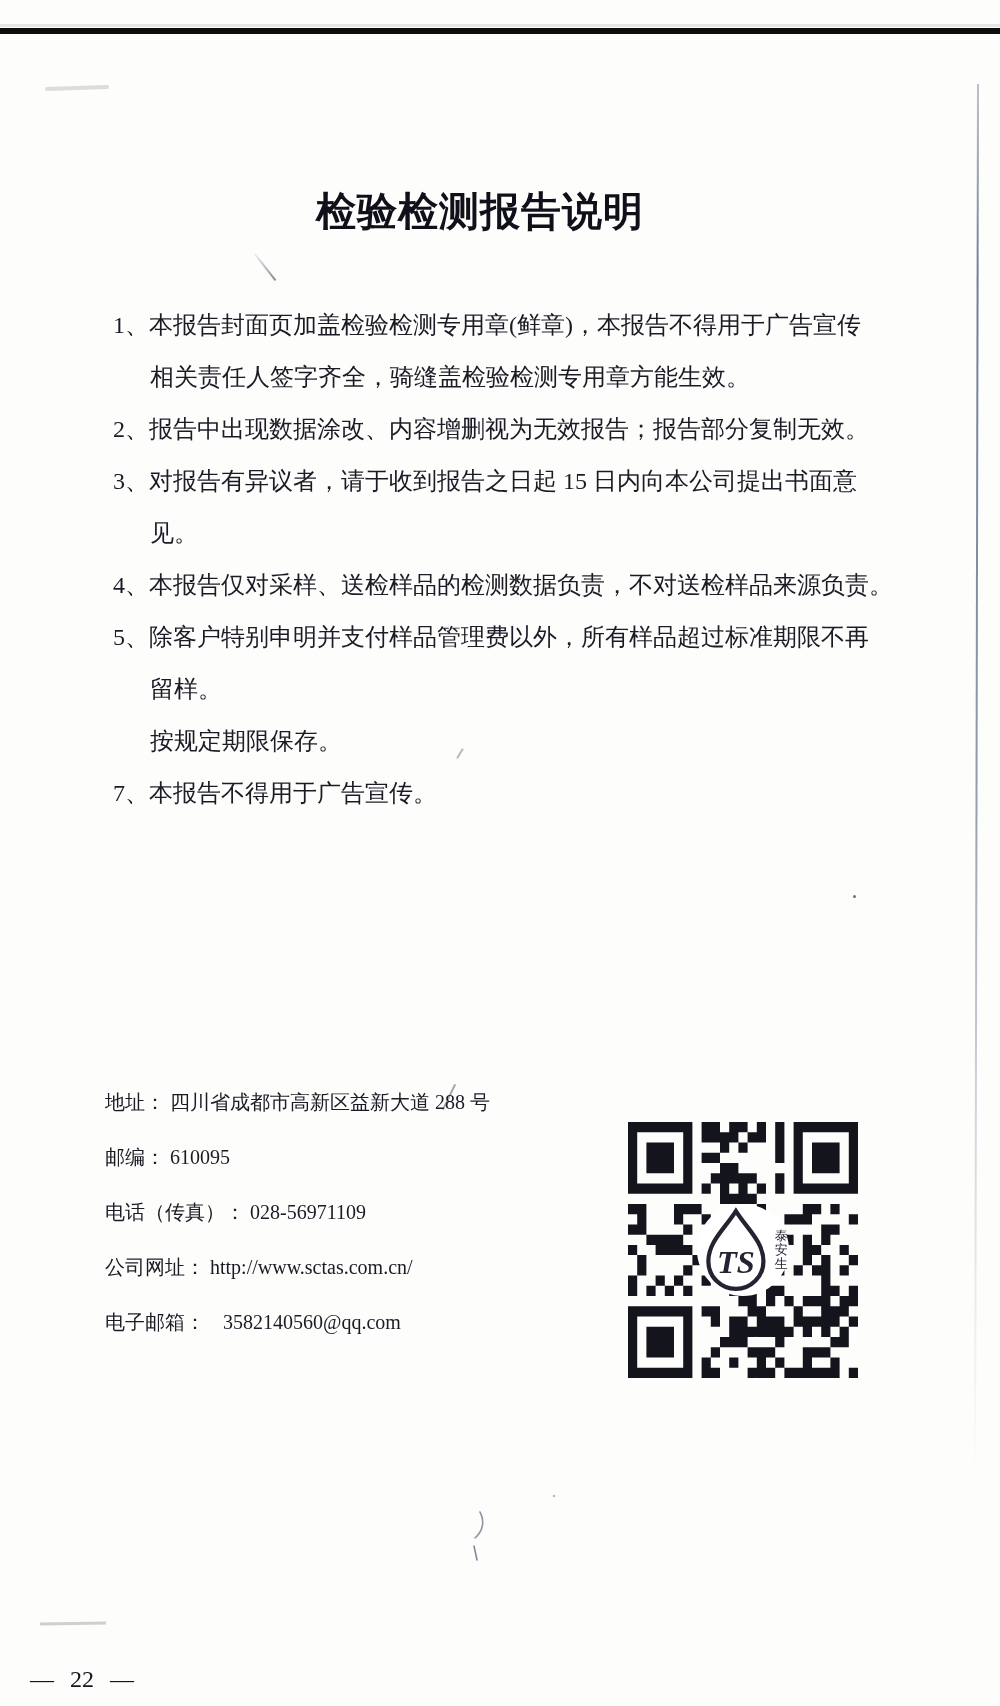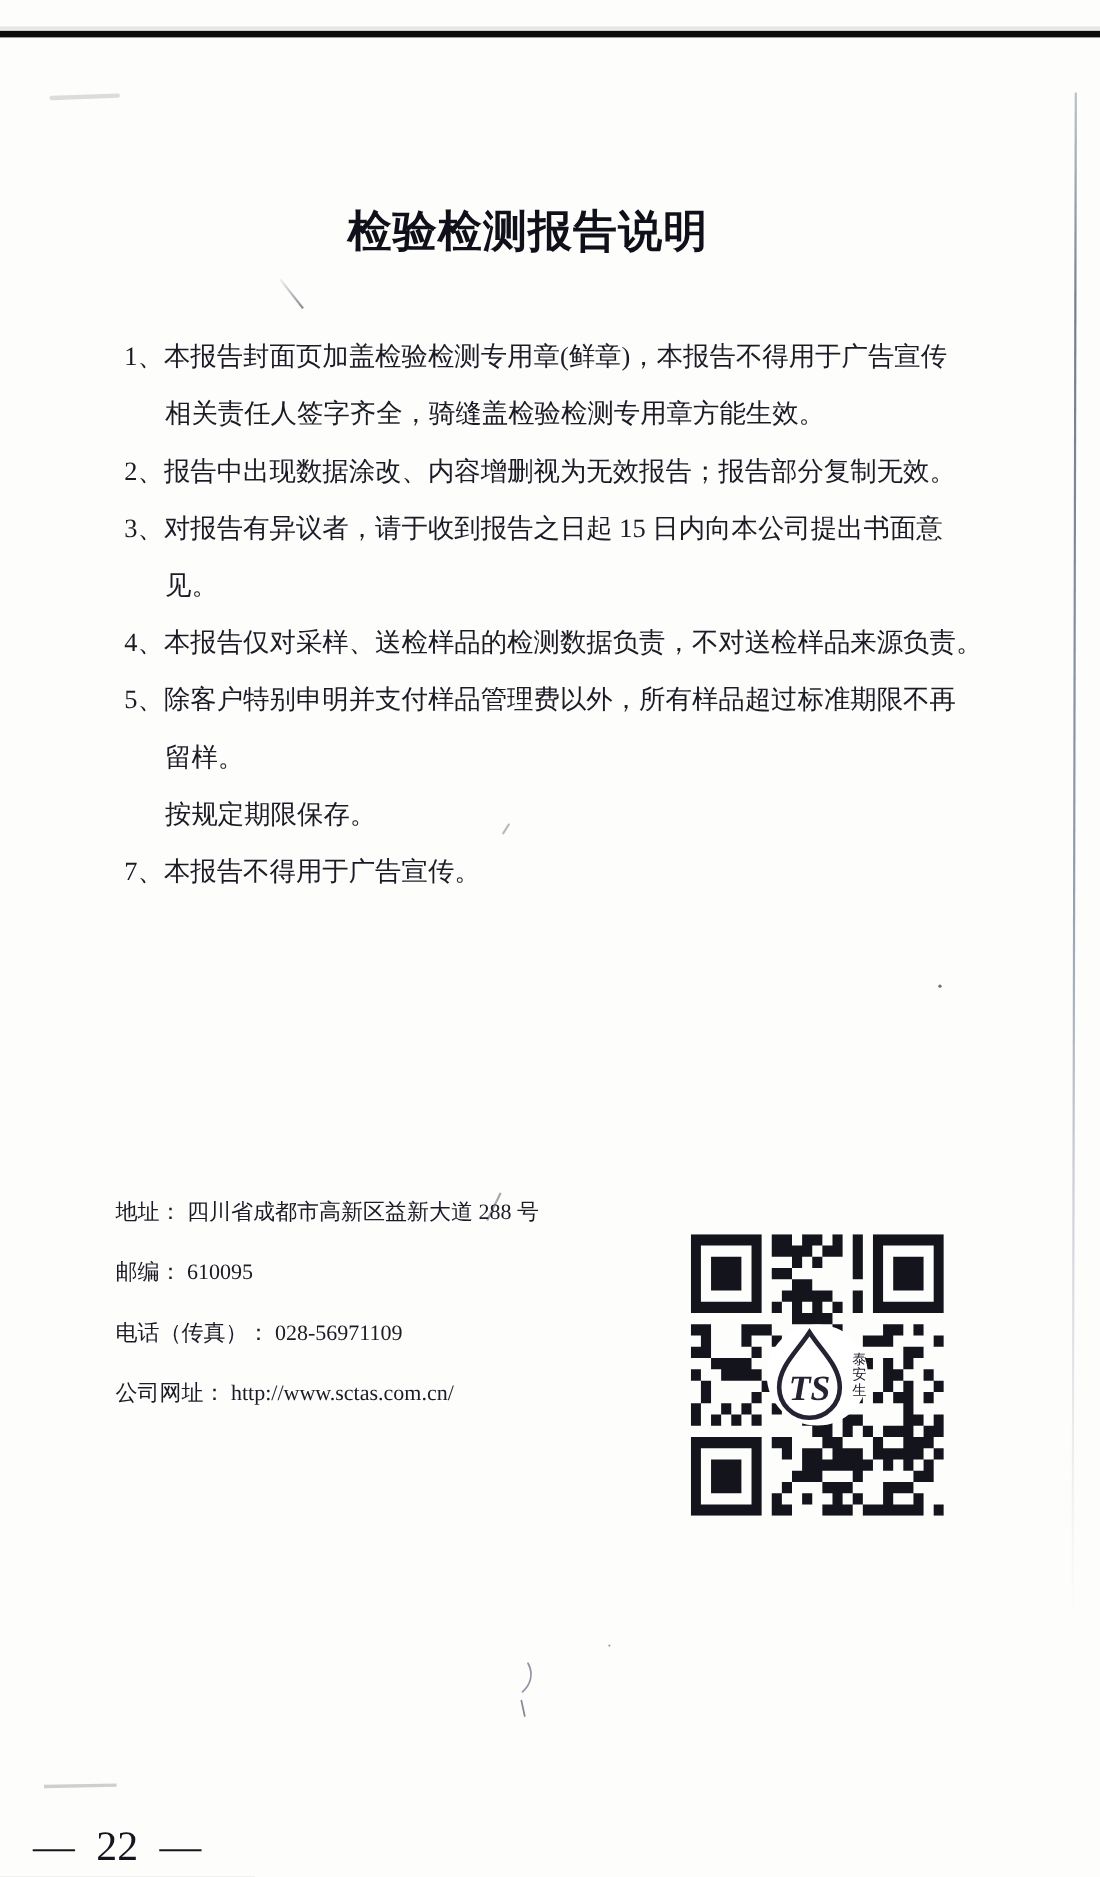--- a/index.html
+++ b/index.html
@@ -68,21 +68,21 @@
     display:flex;align-items:center;justify-content:center;
   }
   .qr-logo-text{
     font-family:"Liberation Sans", sans-serif;
     font-size:13px;font-weight:400;color:#1c1c2a;letter-spacing:1px;line-height:14px;
   }
 
   
   .page-number{
     position:absolute;left:30px;top:1662px;
-    font-size:38px;line-height:34px;color:#15151d;
+    font-size:24px;line-height:34px;color:#15151d;
     word-spacing:10px;
   }
 </style>
 </head>
 <body>
 
 <div class="page">
 
   <div class="top-bar-shadow"></div>
   <div class="top-bar"></div>
@@ -128,20 +128,21 @@
     <div class="note">
       <div class="note-line first"><span class="note-num">7、</span><span>本报告不得用于广告宣传。</span></div>
     </div>
   </div>
 
   <div class="contact">
     <div class="contact-row"><span class="label">地址：</span><span class="value">四川省成都市高新区益新大道 288 号</span></div>
     <div class="contact-row"><span class="label">邮编：</span><span class="value">610095</span></div>
     <div class="contact-row"><span class="label">电话（传真）：</span><span class="value">028-56971109</span></div>
     <div class="contact-row"><span class="label">公司网址：</span><span class="value">http://www.sctas.com.cn/</span></div>
+    <div class="contact-row email"><span class="label">电子邮箱：</span><span class="value">3582140560@qq.com</span></div>
   </div>
 
   <div class="qr">
     <svg id="qr-svg" viewBox="0 0 25 25" preserveAspectRatio="none">
         <path d="M8 0h1v1h-1zM9 0h1v1h-1zM11 0h1v1h-1zM12 0h1v1h-1zM14 0h1v1h-1zM16 0h1v1h-1zM8 1h1v1h-1zM9 1h1v1h-1zM10 1h1v1h-1zM11 1h1v1h-1zM13 1h1v1h-1zM14 1h1v1h-1zM16 1h1v1h-1zM10 2h1v1h-1zM12 2h1v1h-1zM16 2h1v1h-1zM8 3h1v1h-1zM9 3h1v1h-1zM16 3h1v1h-1zM10 4h1v1h-1zM11 4h1v1h-1zM9 5h1v1h-1zM10 5h1v1h-1zM11 5h1v1h-1zM12 5h1v1h-1zM13 5h1v1h-1zM16 5h1v1h-1zM10 7h1v1h-1zM11 7h1v1h-1zM12 7h1v1h-1zM13 7h1v1h-1zM0 8h1v1h-1zM1 8h1v1h-1zM5 8h1v1h-1zM7 8h1v1h-1zM14 8h1v1h-1zM19 8h1v1h-1zM20 8h1v1h-1zM22 8h1v1h-1zM1 9h1v1h-1zM5 9h1v1h-1zM8 9h1v1h-1zM17 9h1v1h-1zM18 9h1v1h-1zM19 9h1v1h-1zM24 9h1v1h-1zM0 10h1v1h-1zM1 10h1v1h-1zM21 10h1v1h-1zM22 10h1v1h-1zM2 11h1v1h-1zM3 11h1v1h-1zM4 11h1v1h-1zM5 11h1v1h-1zM16 11h1v1h-1zM17 11h1v1h-1zM19 11h1v1h-1zM21 11h1v1h-1zM0 12h1v1h-1zM3 12h1v1h-1zM4 12h1v1h-1zM5 12h1v1h-1zM16 12h1v1h-1zM19 12h1v1h-1zM20 12h1v1h-1zM23 12h1v1h-1zM1 13h1v1h-1zM7 13h1v1h-1zM19 13h1v1h-1zM21 13h1v1h-1zM24 13h1v1h-1zM1 14h1v1h-1zM16 14h1v1h-1zM18 14h1v1h-1zM20 14h1v1h-1zM21 14h1v1h-1zM23 14h1v1h-1zM0 15h1v1h-1zM3 15h1v1h-1zM5 15h1v1h-1zM8 15h1v1h-1zM21 15h1v1h-1zM0 16h1v1h-1zM2 16h1v1h-1zM4 16h1v1h-1zM11 16h1v1h-1zM12 16h1v1h-1zM13 16h1v1h-1zM15 16h1v1h-1zM16 16h1v1h-1zM21 16h1v1h-1zM22 16h1v1h-1zM24 16h1v1h-1zM12 17h1v1h-1zM13 17h1v1h-1zM15 17h1v1h-1zM17 17h1v1h-1zM19 17h1v1h-1zM20 17h1v1h-1zM21 17h1v1h-1zM23 17h1v1h-1zM24 17h1v1h-1zM8 18h1v1h-1zM9 18h1v1h-1zM13 18h1v1h-1zM14 18h1v1h-1zM18 18h1v1h-1zM21 18h1v1h-1zM22 18h1v1h-1zM23 18h1v1h-1zM9 19h1v1h-1zM11 19h1v1h-1zM12 19h1v1h-1zM14 19h1v1h-1zM15 19h1v1h-1zM16 19h1v1h-1zM18 19h1v1h-1zM19 19h1v1h-1zM20 19h1v1h-1zM21 19h1v1h-1zM22 19h1v1h-1zM24 19h1v1h-1zM11 20h1v1h-1zM12 20h1v1h-1zM13 20h1v1h-1zM14 20h1v1h-1zM15 20h1v1h-1zM16 20h1v1h-1zM17 20h1v1h-1zM19 20h1v1h-1zM21 20h1v1h-1zM23 20h1v1h-1zM10 21h1v1h-1zM11 21h1v1h-1zM12 21h1v1h-1zM16 21h1v1h-1zM22 21h1v1h-1zM23 21h1v1h-1zM9 22h1v1h-1zM13 22h1v1h-1zM14 22h1v1h-1zM15 22h1v1h-1zM19 22h1v1h-1zM20 22h1v1h-1zM21 22h1v1h-1zM8 23h1v1h-1zM11 23h1v1h-1zM14 23h1v1h-1zM16 23h1v1h-1zM19 23h1v1h-1zM22 23h1v1h-1zM8 24h1v1h-1zM9 24h1v1h-1zM13 24h1v1h-1zM14 24h1v1h-1zM15 24h1v1h-1zM17 24h1v1h-1zM18 24h1v1h-1zM19 24h1v1h-1zM20 24h1v1h-1zM21 24h1v1h-1zM22 24h1v1h-1zM24 24h1v1h-1zM8 6h1v1h-1z M6 8h1v1h-1zM10 6h1v1h-1z M6 10h1v1h-1zM12 6h1v1h-1z M6 12h1v1h-1zM14 6h1v1h-1z M6 14h1v1h-1zM16 6h1v1h-1z M6 16h1v1h-1z" fill="#14141c"></path>
         <path d="M0 0h7v7h-7z M1 1h5v5h-5z M2 2h3v3h-3z" fill="#14141c" fill-rule="evenodd"></path>
         <path d="M18 0h7v7h-7z M19 1h5v5h-5z M20 2h3v3h-3z" fill="#14141c" fill-rule="evenodd"></path>
         <path d="M0 18h7v7h-7z M1 19h5v5h-5z M2 20h3v3h-3z" fill="#14141c" fill-rule="evenodd"></path>
       </svg>
     <div class="qr-logo">

